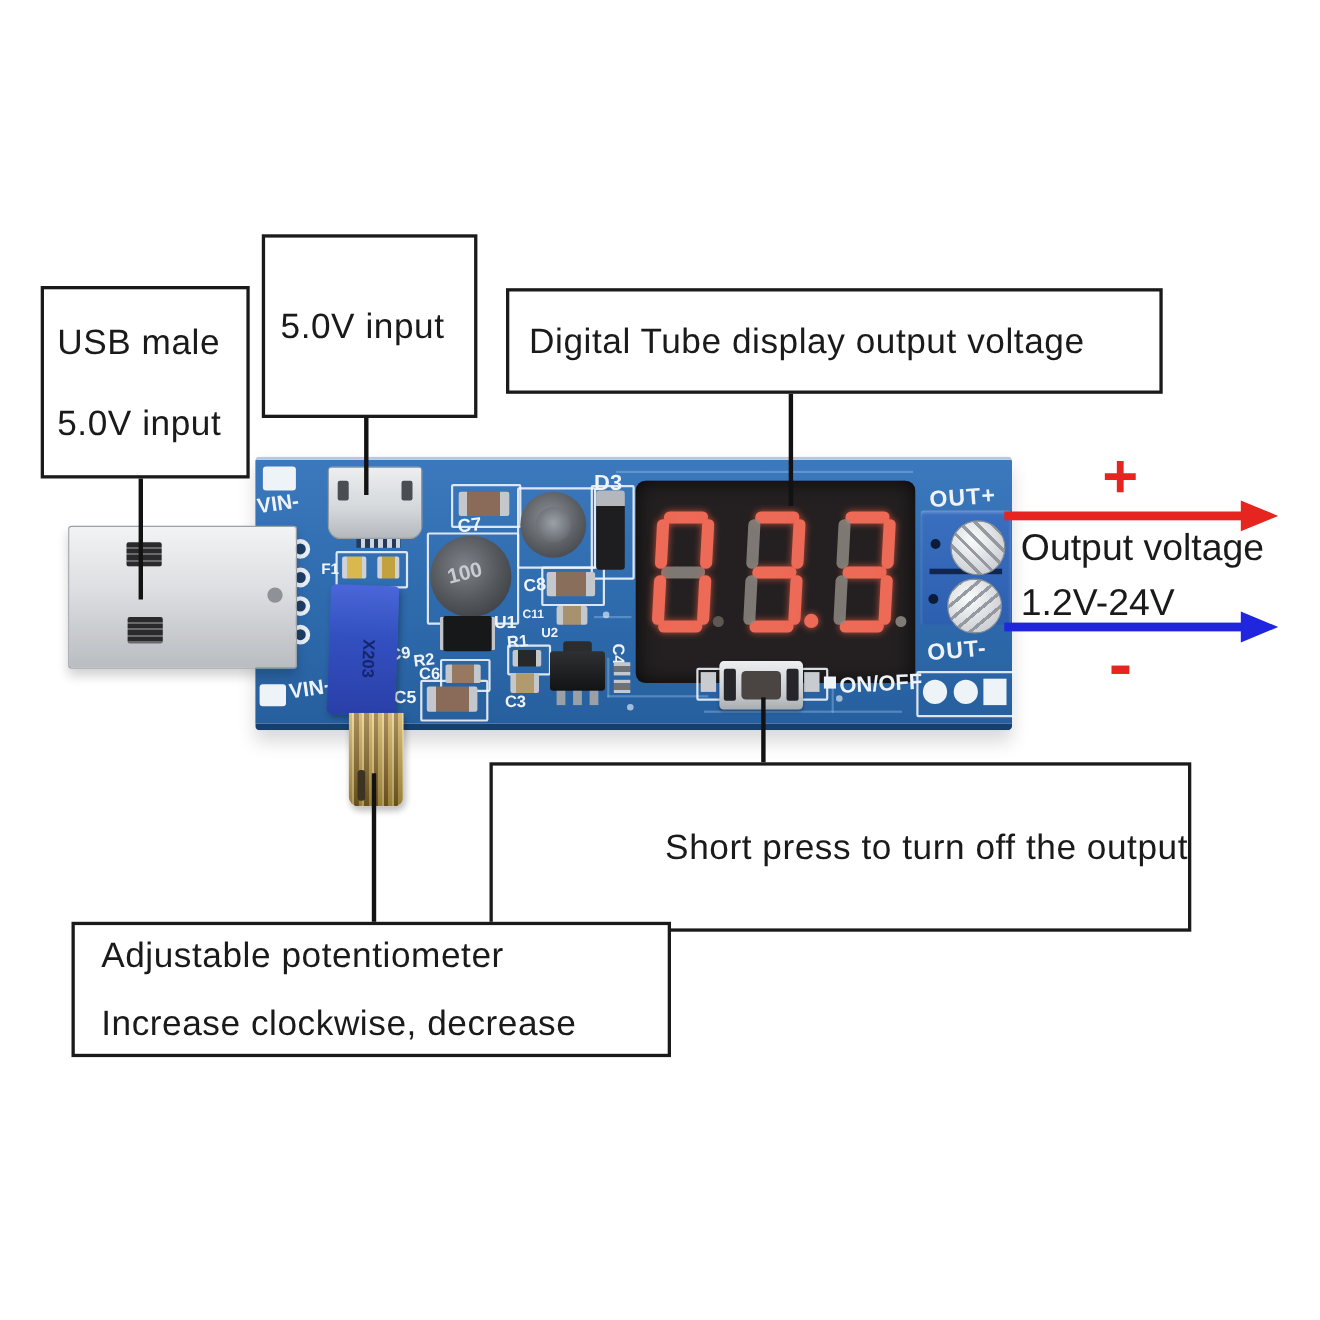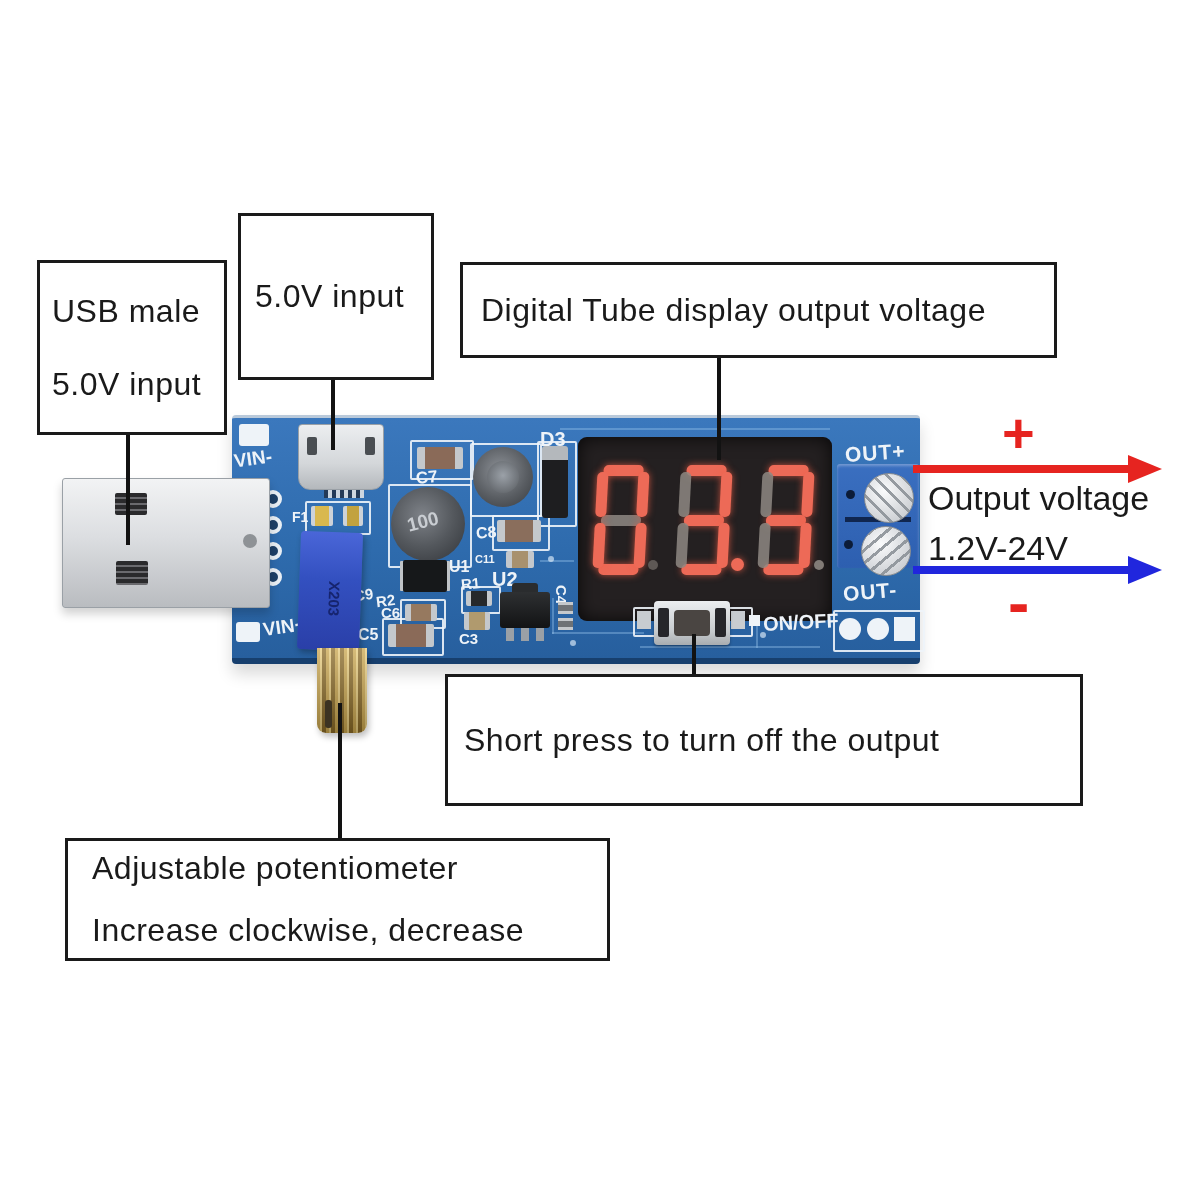--- a/index.html
+++ b/index.html
@@ -48,21 +48,21 @@
   </div>
 
   <div class="box" style="left:238px;top:213px;width:196px;height:167px;gap:32px;padding-left:14px;">
     <span class="ln">5.0V input</span>
   </div>
 
   <div class="box" style="left:460px;top:262px;width:597px;height:96px;padding-left:18px;">
     <span class="ln">Digital Tube display output voltage</span>
   </div>
 
-  <div class="box" style="left:445px;top:674px;width:638px;height:132px;gap:27px;padding-left:16px;">
+  <div class="box" style="left:445px;top:693px;width:638px;height:154px;gap:27px;padding-left:16px;align-items:flex-end;">
     <span class="ln">Short press to turn off the output</span>
   </div>
 
   <div class="box" style="left:65px;top:838px;width:545px;height:123px;gap:25px;padding-left:24px;">
     <span class="ln">Adjustable potentiometer</span>
     <span class="ln">Increase clockwise, decrease</span>
   </div>
 
   <div class="cline" style="left:126px;top:433px;height:112px;"></div>
   <div class="cline" style="left:331px;top:378px;height:72px;"></div>
@@ -157,21 +157,21 @@
               background:linear-gradient(90deg,#c4c8cc 0 8px,#8a6e5c 8px 36px,#c4c8cc 36px);"></div>
 
   <div class="silk" style="left:475px;top:553px;font-size:11px;">C11</div>
   <div style="position:absolute;left:506px;top:551px;width:28px;height:17px;z-index:3;border-radius:2px;
               background:linear-gradient(90deg,#c4c8cc 0 6px,#a8916e 6px 22px,#c4c8cc 22px);"></div>
 
   <div style="position:absolute;left:403px;top:560px;width:44px;height:32px;z-index:3;background:#16181a;border-radius:2px;
               box-shadow:-4px 0 0 -1px #c0c4c8, 4px 0 0 -1px #c0c4c8;"></div>
   <div class="silk" style="left:449px;top:558px;font-size:16px;">U1</div>
 
-  <div class="silk" style="left:492px;top:568px;font-size:20px;">U2</div>
+  <div class="silk" style="left:492px;top:568px;font-size:12px;">U2</div>
   <div style="position:absolute;left:512px;top:583px;width:26px;height:12px;z-index:3;background:#2a2c2e;border-radius:3px 3px 0 0;"></div>
   <div style="position:absolute;left:500px;top:592px;width:50px;height:36px;z-index:3;background:linear-gradient(180deg,#2e3032,#121314);border-radius:3px;"></div>
   <div style="position:absolute;left:506px;top:628px;width:8px;height:13px;z-index:3;background:#9aa0a6;"></div>
   <div style="position:absolute;left:521px;top:628px;width:8px;height:13px;z-index:3;background:#9aa0a6;"></div>
   <div style="position:absolute;left:536px;top:628px;width:8px;height:13px;z-index:3;background:#9aa0a6;"></div>
 
   <div class="silk" style="left:461px;top:575px;font-size:15px;transform:rotate(-5deg);">R1</div>
   <div class="frame" style="left:461px;top:586px;width:36px;height:24px;"></div>
   <div style="position:absolute;left:466px;top:591px;width:26px;height:15px;z-index:3;border-radius:2px;
               background:linear-gradient(90deg,#c4c8cc 0 5px,#26282a 5px 21px,#c4c8cc 21px);"></div>

